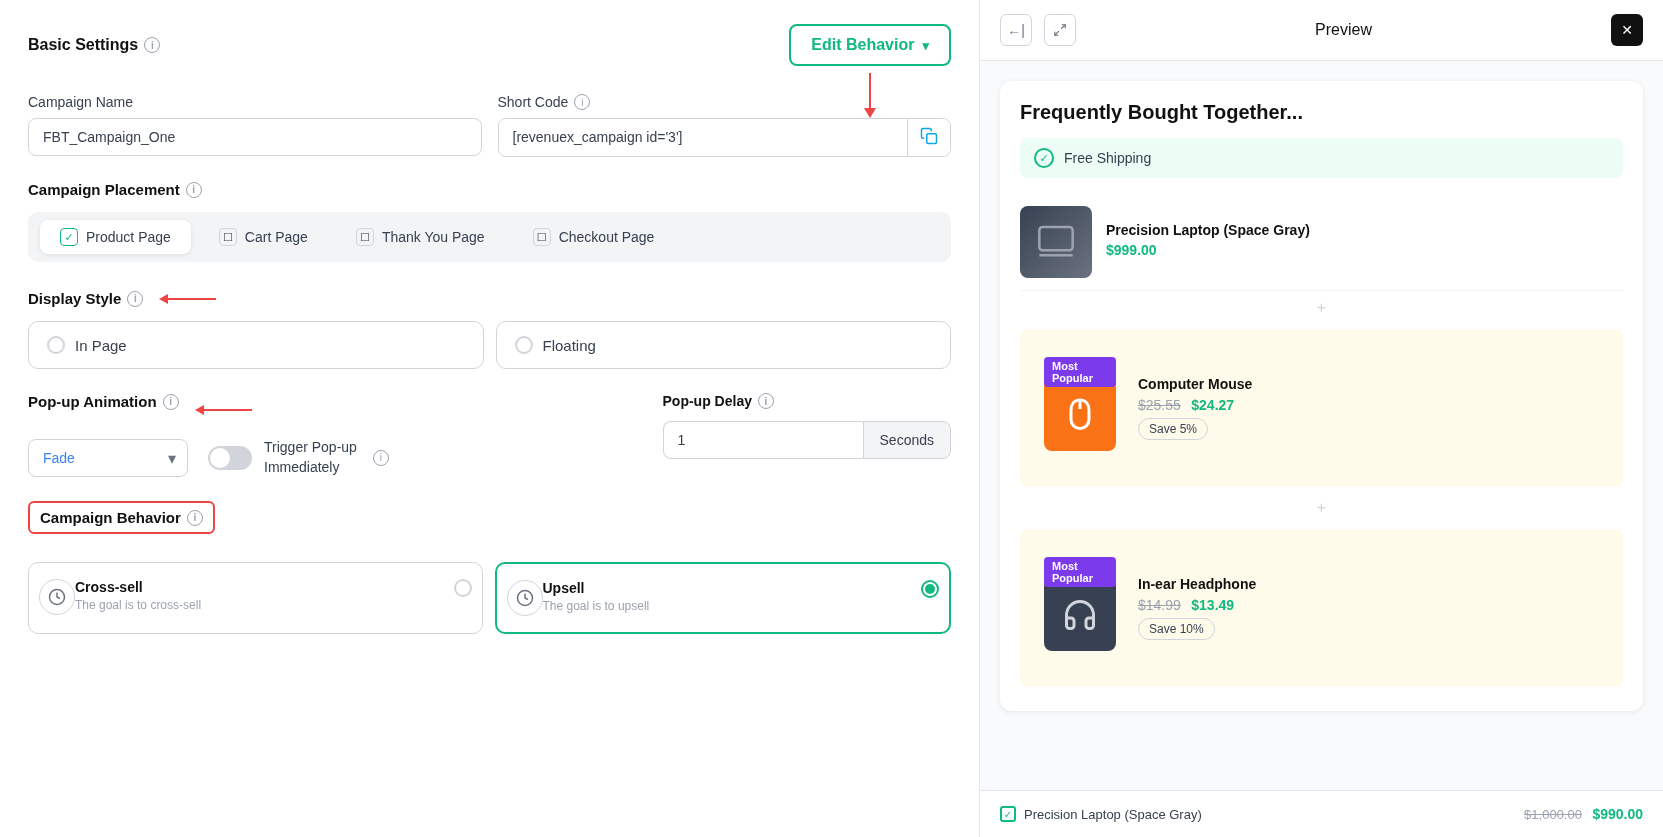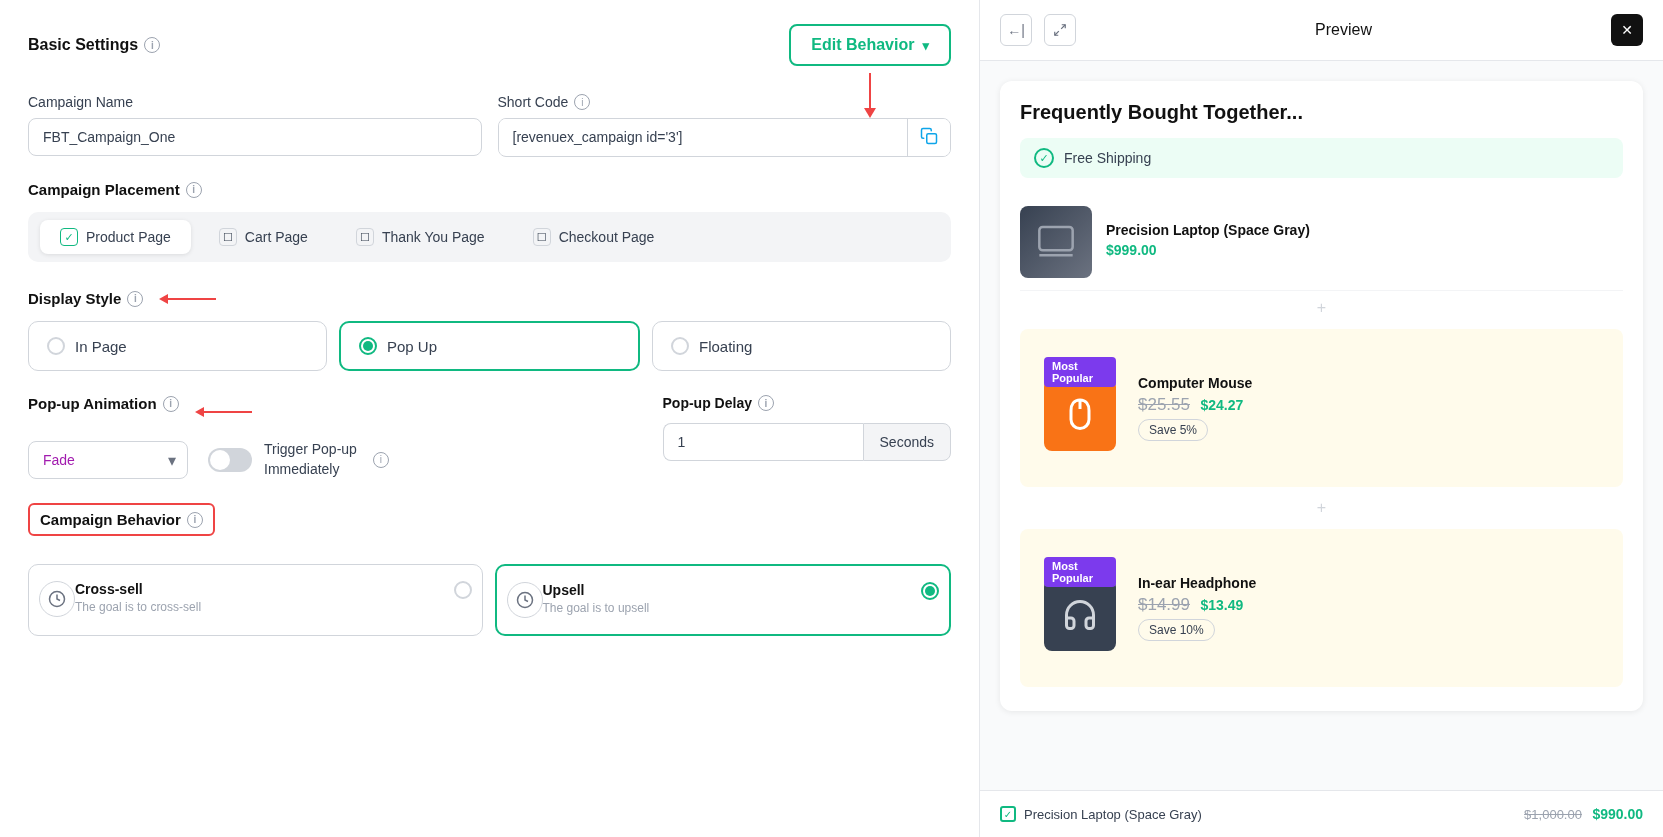--- a/index.html
+++ b/index.html
@@ -255,21 +255,21 @@
       position: relative;
       width: 160px;
     }
 
     .fade-select {
       width: 100%;
       padding: 10px 36px 10px 14px;
       border: 1.5px solid #d1d5db;
       border-radius: 8px;
       font-size: 14px;
-      color: #a21caf;
+      color: #3b82f6;
       background: #fff;
       appearance: none;
       cursor: pointer;
       outline: none;
     }
 
     .select-chevron {
       position: absolute;
       right: 12px;
       top: 50%;
@@ -542,21 +542,21 @@
     .product-img-headphone {
       background: #374151;
       display: flex;
       align-items: center;
       justify-content: center;
     }
 
     .product-info { flex: 1; }
     .product-name { font-size: 14px; font-weight: 600; color: #111; margin-bottom: 4px; }
     .product-price { font-size: 14px; color: #10b981; font-weight: 600; margin-bottom: 4px; }
-    .product-original { font-size: 17px; color: #9ca3af; text-decoration: line-through; margin-right: 6px; }
+    .product-original { font-size: 14px; color: #9ca3af; text-decoration: line-through; margin-right: 6px; }
 
     .save-badge {
       display: inline-block;
       padding: 3px 10px;
       border: 1px solid #d1d5db;
       border-radius: 20px;
       font-size: 12px;
       color: #374151;
       margin-top: 4px;
       text-align: right;
@@ -702,24 +702,20 @@
 
       <div style="display:flex; align-items:center; margin-left:8px;">
         <div style="width:0;height:0;border-right:9px solid #ef4444;border-top:5px solid transparent;border-bottom:5px solid transparent;"></div>
         <div style="width:48px; height:2px; background:#ef4444;"></div>
       </div>
     </div>
     <div class="style-options">
       <button class="style-option">
         <span class="radio-circle"></span>
         <span>In Page</span>
-      </button>
-      <button class="style-option active">
-        <span class="radio-circle checked"></span>
-        <span>Pop Up</span>
       </button>
       <button class="style-option">
         <span class="radio-circle"></span>
         <span>Floating</span>
       </button>
     </div>
   </div>
 
   <div class="animation-section section-gap">
     <div style="display:flex; gap:40px; align-items:flex-start;">

